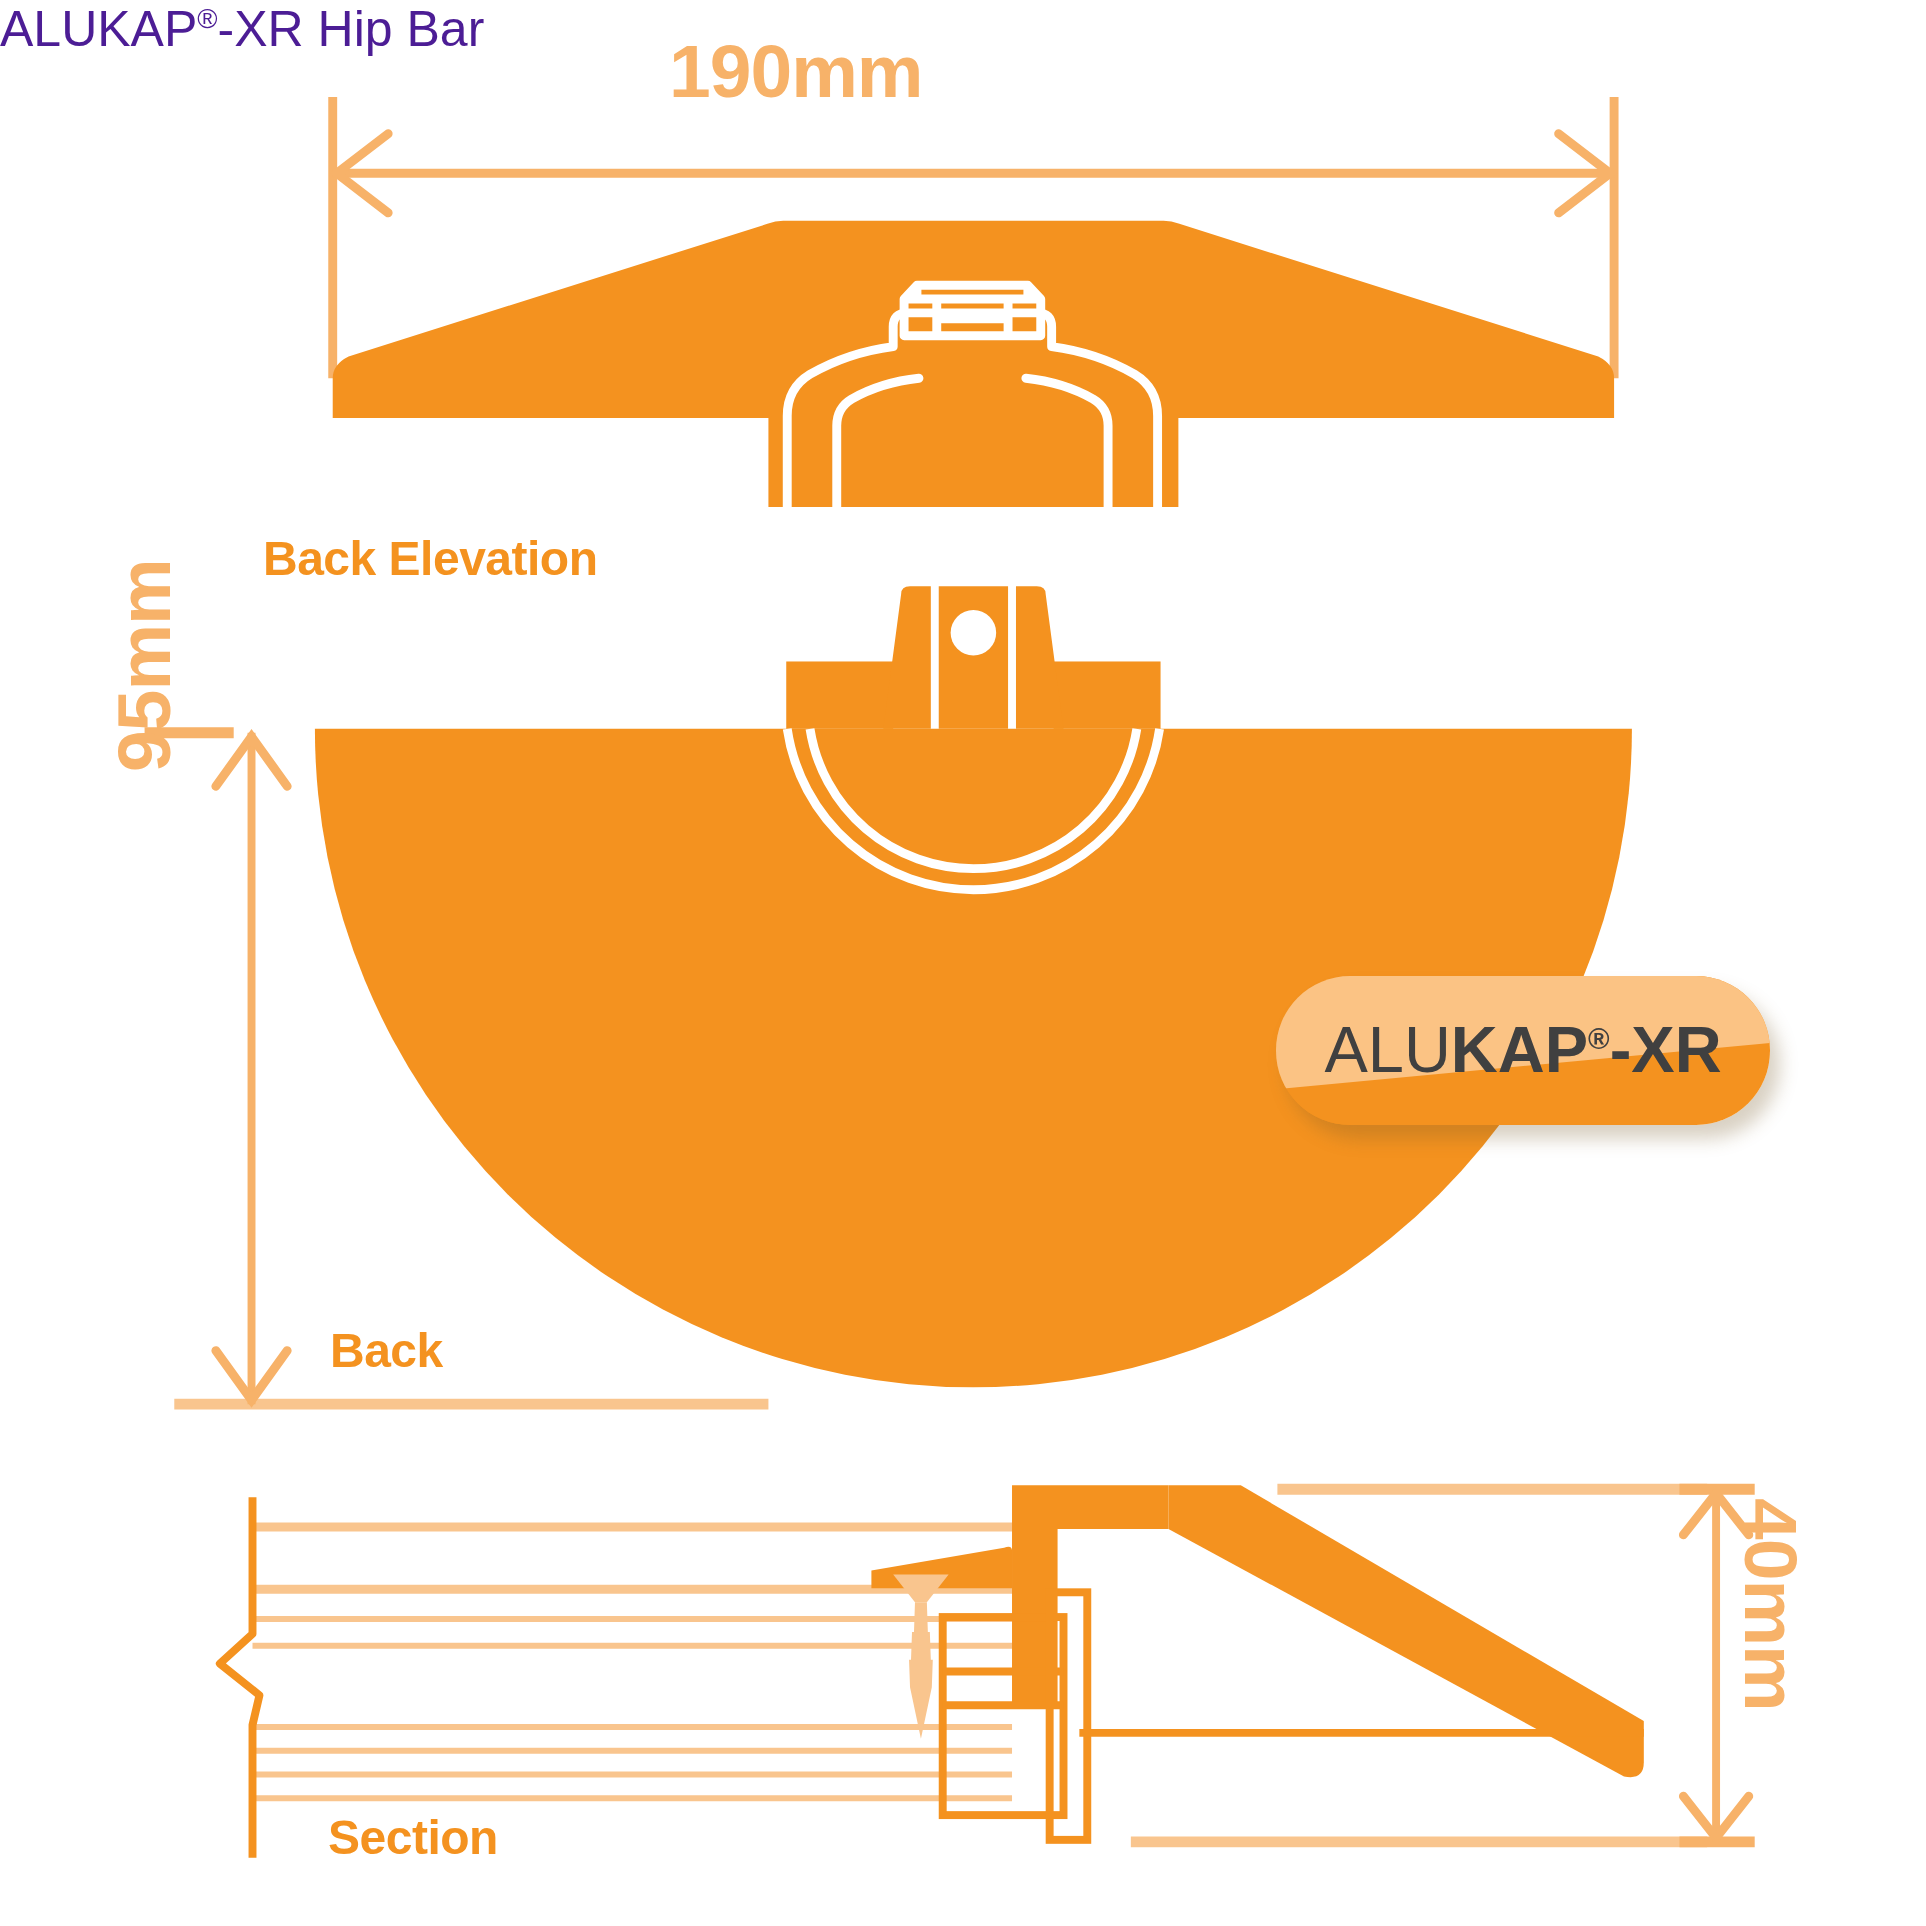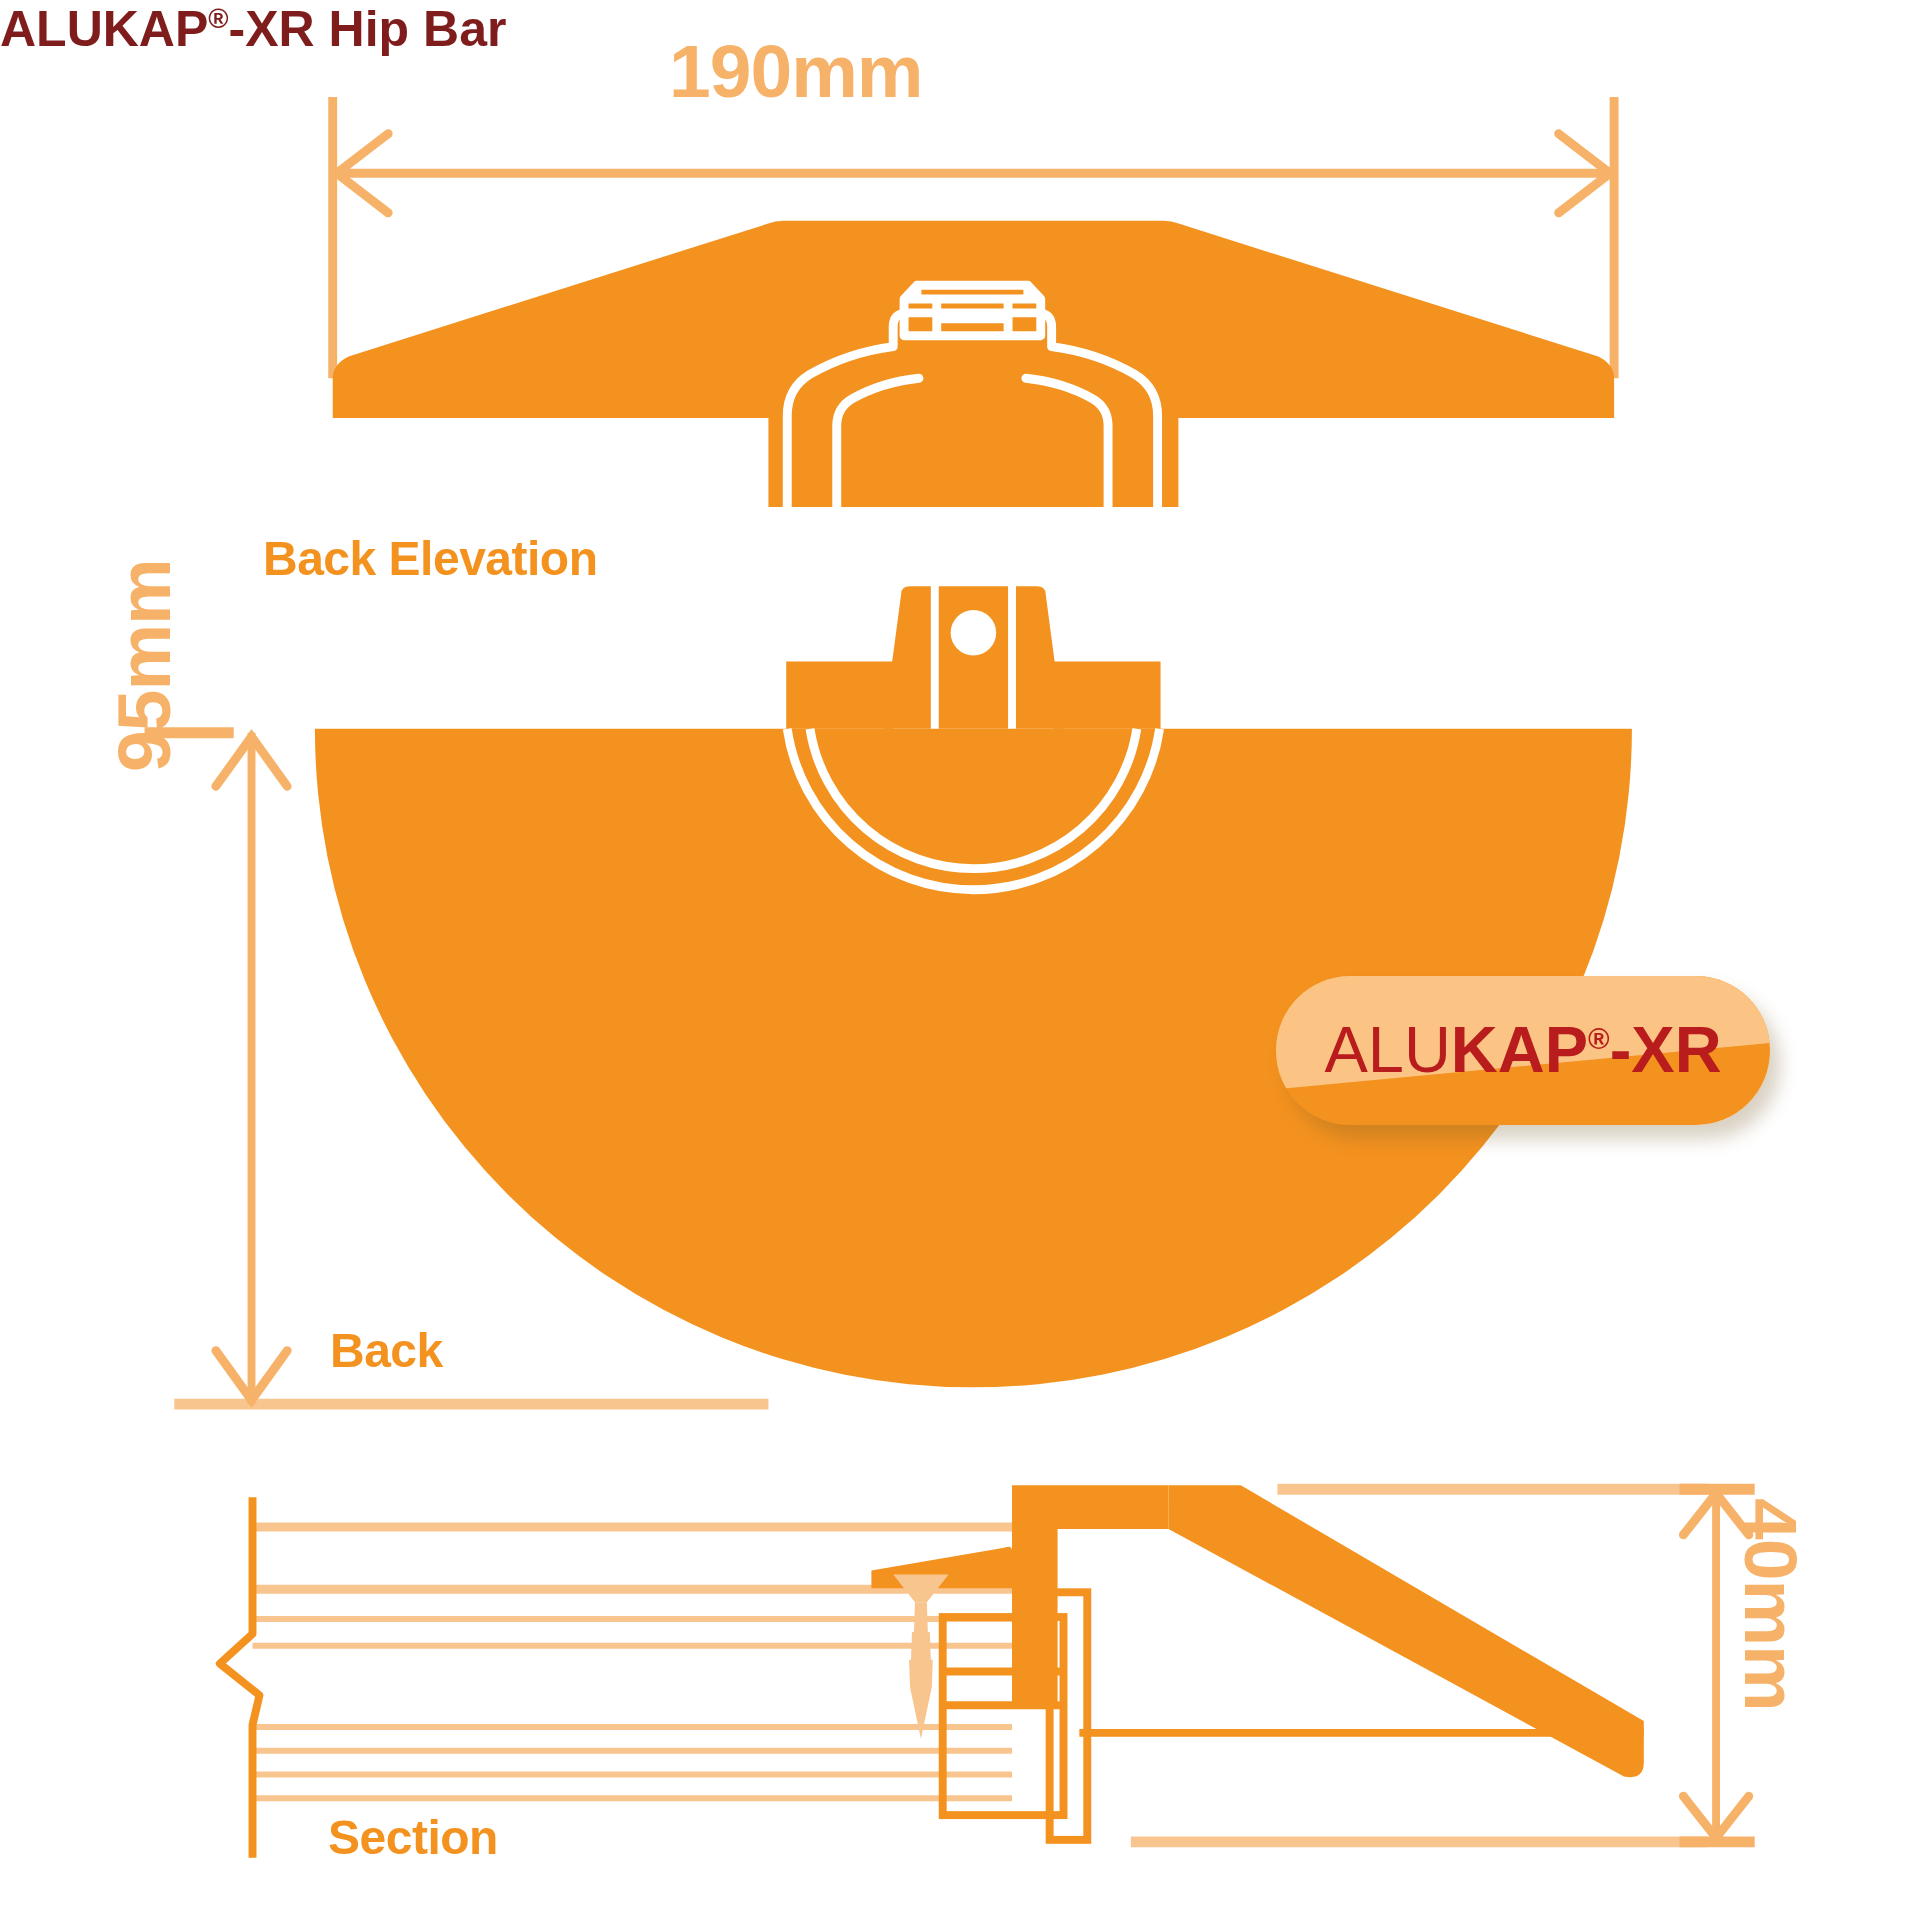--- a/index.html
+++ b/index.html
@@ -41,23 +41,23 @@
     letter-spacing: -1px;
   }
   
   .view-caption {
     color: #F4921F;
     font-size: 48px;
     font-weight: bold;
     letter-spacing: -0.5px;
   }
   .sec-part-label {
-    color: #7f1d1d;
+    color: #4c1d95;
     font-size: 50px;
-    font-weight: bold;
+    font-weight: normal;
     letter-spacing: 0px;
     white-space: nowrap;
   }
   .sec-part-label sup {
     font-size: 0.55em;
     vertical-align: super;
   }
   #dim-190 { left: 661px; top: 34px; margin-left: 8px; }
   #dim-95 {
     left: 107px; top: 772px;
@@ -92,21 +92,21 @@
   #badge .bg-top {
     position: absolute; left:0; top:0; width:100%; height:100%;
     background: #FBC384;
     clip-path: polygon(0 0, 100% 0, 100% 45%, 0 76%);
   }
   #badge .badge-text {
     position: absolute;
     left: 0; right: 0; top: 50%;
     transform: translateY(-52%);
     text-align: center;
-    color: #b91c1c;
+    color: #404040;
     font-size: 65px;
     letter-spacing: 0px;
     white-space: nowrap;
   }
   #badge .badge-text .b {
     font-weight: bold;
   }
   #badge .badge-text .reg {
     font-size: 0.45em;
     vertical-align: super;

